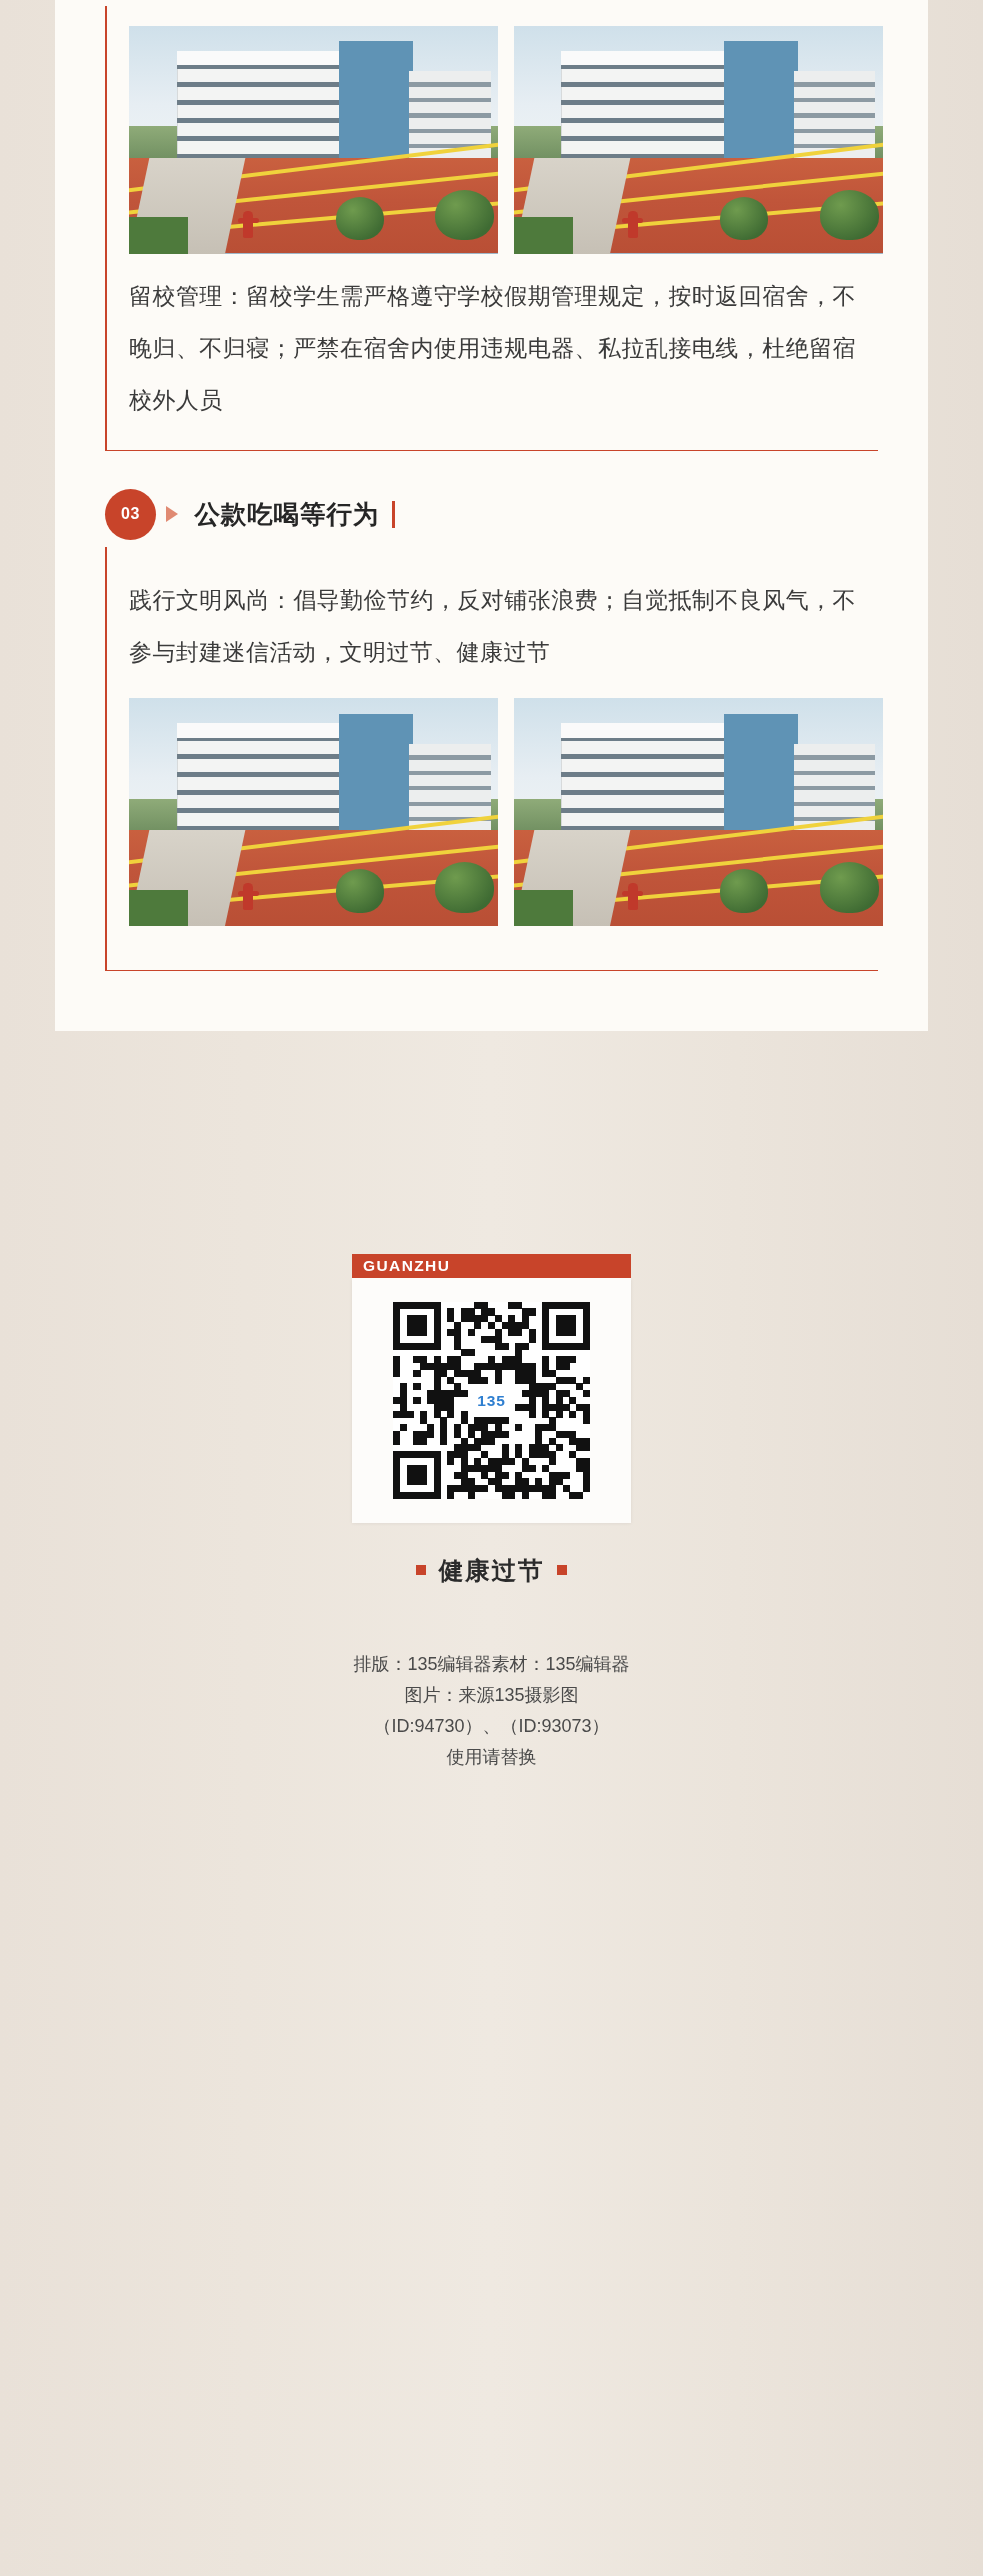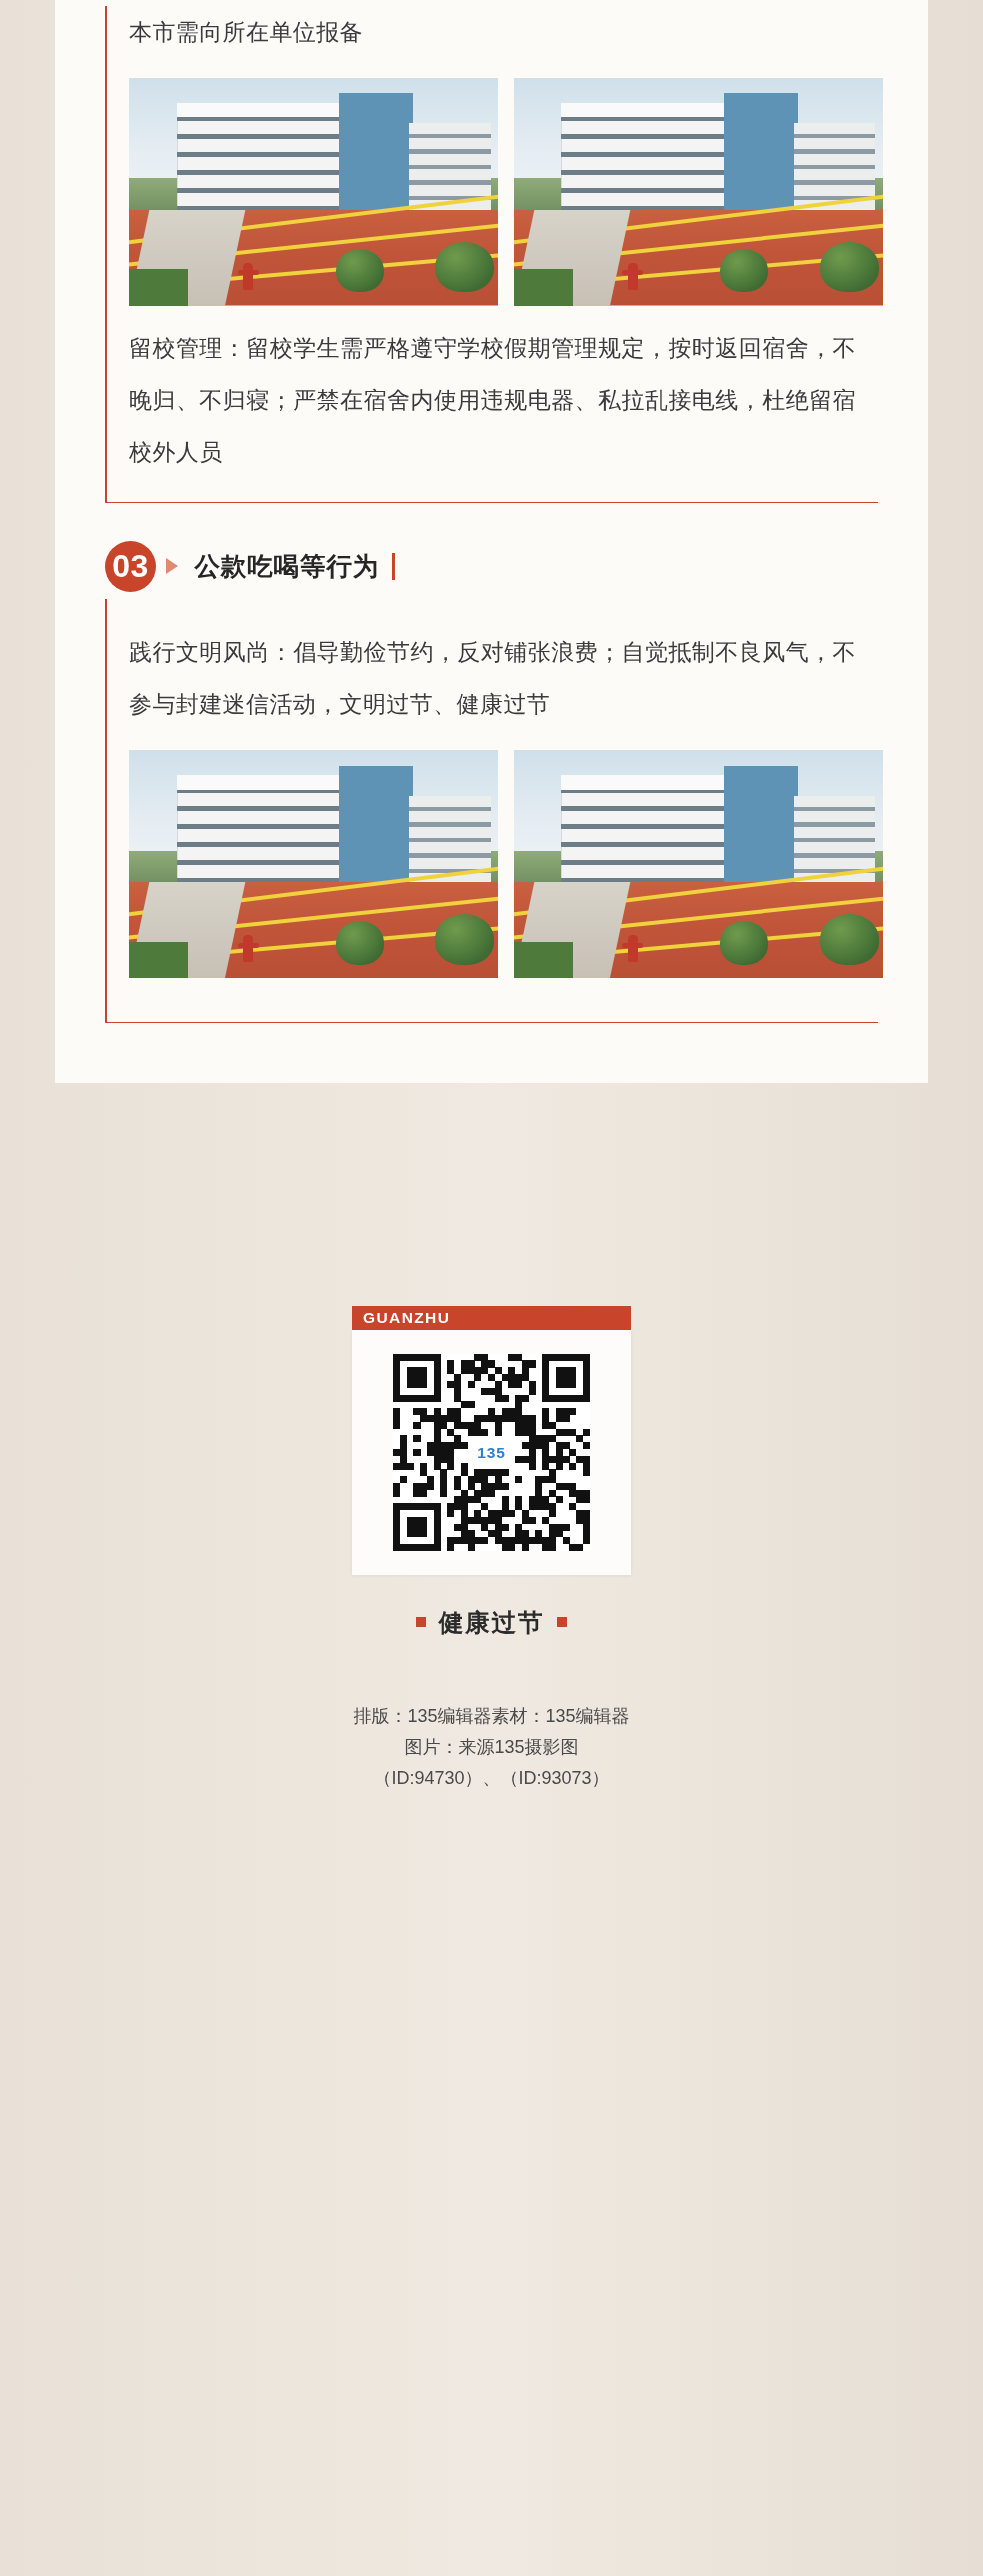--- a/index.html
+++ b/index.html
@@ -145,21 +145,21 @@
   .heading-row {
     display:flex;
     align-items:center;
     margin: 38px 0 7.3px 50px;
     height: 51px;
   }
   .num-badge {
     width:51px; height:51px; border-radius:50%;
     background:#c8442a;
     color:#fff;
-    font-size:32px;
+    font-size:16px;
     font-weight:bold;
     display:flex; align-items:center; justify-content:center;
     flex:0 0 auto;
     letter-spacing:0.5px;
   }
   .tri {
     width:0;height:0;
     border-left:12px solid #e08a72;
     border-top:8.2px solid transparent;
     border-bottom:8.2px solid transparent;
@@ -270,21 +270,20 @@
 </head>
 <body>
 
 <div class="page">
 
   <div class="card">
     <div class="card-pad-top"></div>
 
     <div class="block">
       <div class="block-body">
-        <div class="para first">本市需向所在单位报备</div>
 
         <div class="img-row">
           <div class="photo">
             <div class="sky"></div>
               <div class="treeline"></div>
             <div class="bldg-main"></div>
               <div class="bldg-glass"></div>
               <div class="bldg-right"></div>
             <div class="ground"></div>
             <div class="lane1"></div>
@@ -796,16 +795,17 @@
       <span class="sq"></span>
       <span>健康过节</span>
       <span class="sq"></span>
     </div>
   </div>
 
   <div class="footer">
     <div>排版：135编辑器素材：135编辑器</div>
     <div>图片：来源135摄影图</div>
     <div>（ID:94730）、（ID:93073）</div>
+    <div>使用请替换</div>
   </div>
 
 </div>
 
 
 </body></html>

